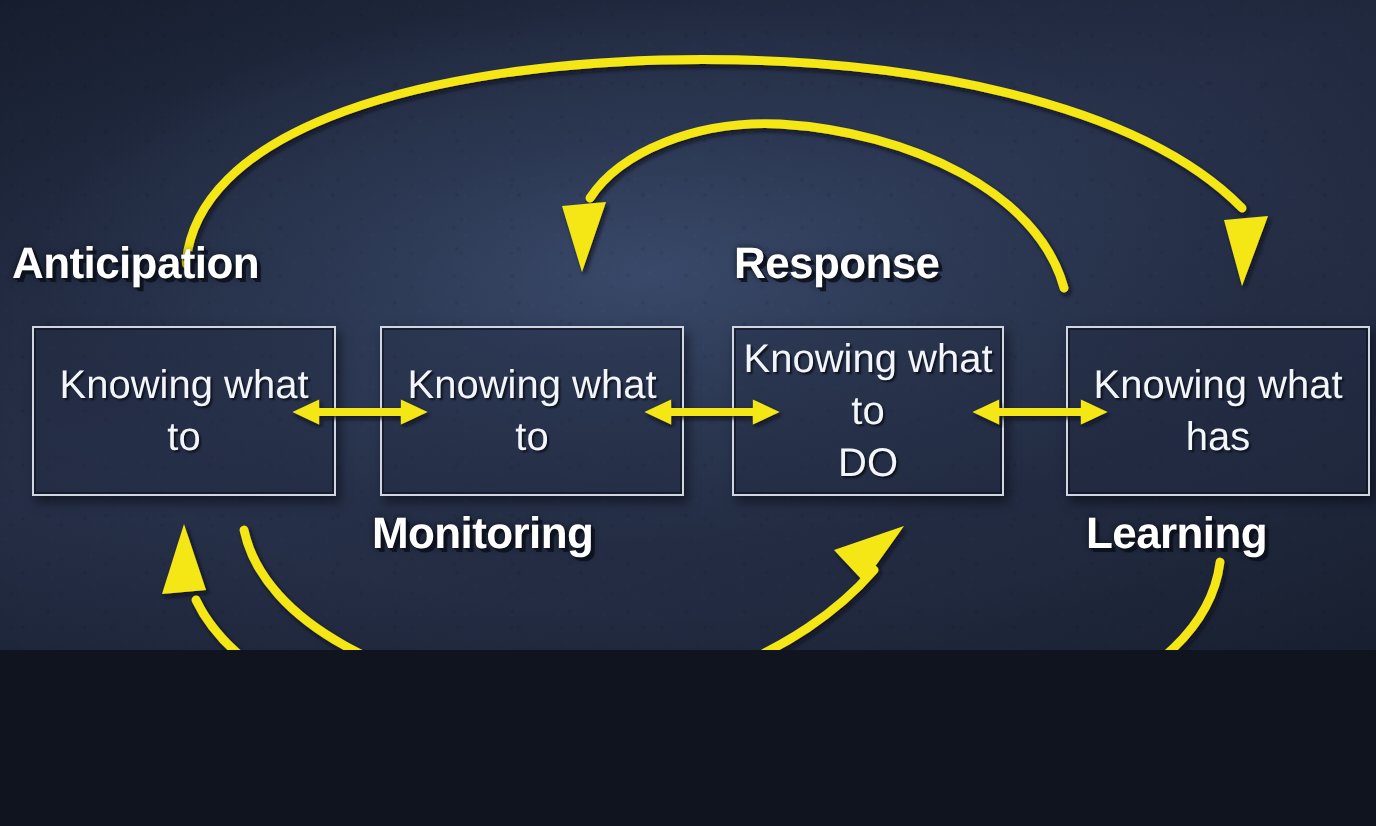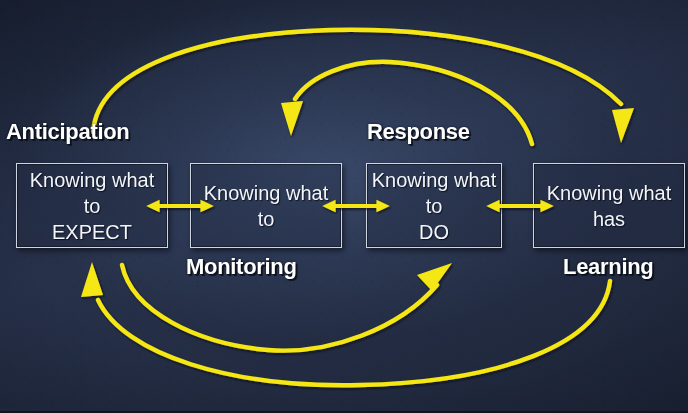--- a/index.html
+++ b/index.html
@@ -4,21 +4,21 @@
 <style>
   html, body {
     margin: 0;
     padding: 0;
     background: #10141f;
   }
 
   #stage {
     position: relative;
     width: 688px;
-    height: 411px;
+    height: 325px;
     overflow: hidden;
     font-family: "Liberation Sans", sans-serif;
     background-color: #222a3c;
     background-image:
       radial-gradient(ellipse 62% 58% at 47% 42%, rgba(72,92,130,0.55) 0%, rgba(60,78,112,0.30) 38%, rgba(30,38,56,0.0) 72%),
       radial-gradient(ellipse 120% 110% at 50% 50%, rgba(0,0,0,0.0) 40%, rgba(8,11,20,0.55) 88%, rgba(5,7,13,0.80) 100%),
       linear-gradient(160deg, #1b2336 0%, #27314a 45%, #1d2538 100%);
   }
 
   
@@ -113,26 +113,25 @@
       <polygon points="92,262 103,295 81,297" fill="#f5e613" stroke="none"></polygon>
 
       <path d="M 122,265 C 132,312 198,344 268,350 C 330,355 400,328 437,285"></path>
       <polygon points="452,263 432,291 417,275" fill="#f5e613" stroke="none"></polygon>
     </g>
   </svg>
 
   <div class="heading" style="left:6px; top:119px;">Anticipation</div>
   <div class="heading" style="left:186px; top:254px;">Monitoring</div>
   <div class="heading" style="left:367px; top:119px;">Response</div>
-  <div class="heading" style="left:543px; top:254px;margin-left:20px;">Learning</div>
+  <div class="heading" style="left:543px; top:254px;">Learning</div>
 
   <div class="box" style="left:16px; top:163px; width:152px; height:85px;">
     <span class="ln">Knowing what</span>
     <span class="ln">to</span>
-    <span class="ln">EXPECT</span>
   </div>
 
   <div class="box" style="left:190px; top:163px; width:152px; height:85px;">
     <span class="ln">Knowing what</span>
     <span class="ln">to</span>
   </div>
 
   <div class="box" style="left:366px; top:163px; width:136px; height:85px;">
     <span class="ln">Knowing what</span>
     <span class="ln">to</span>

